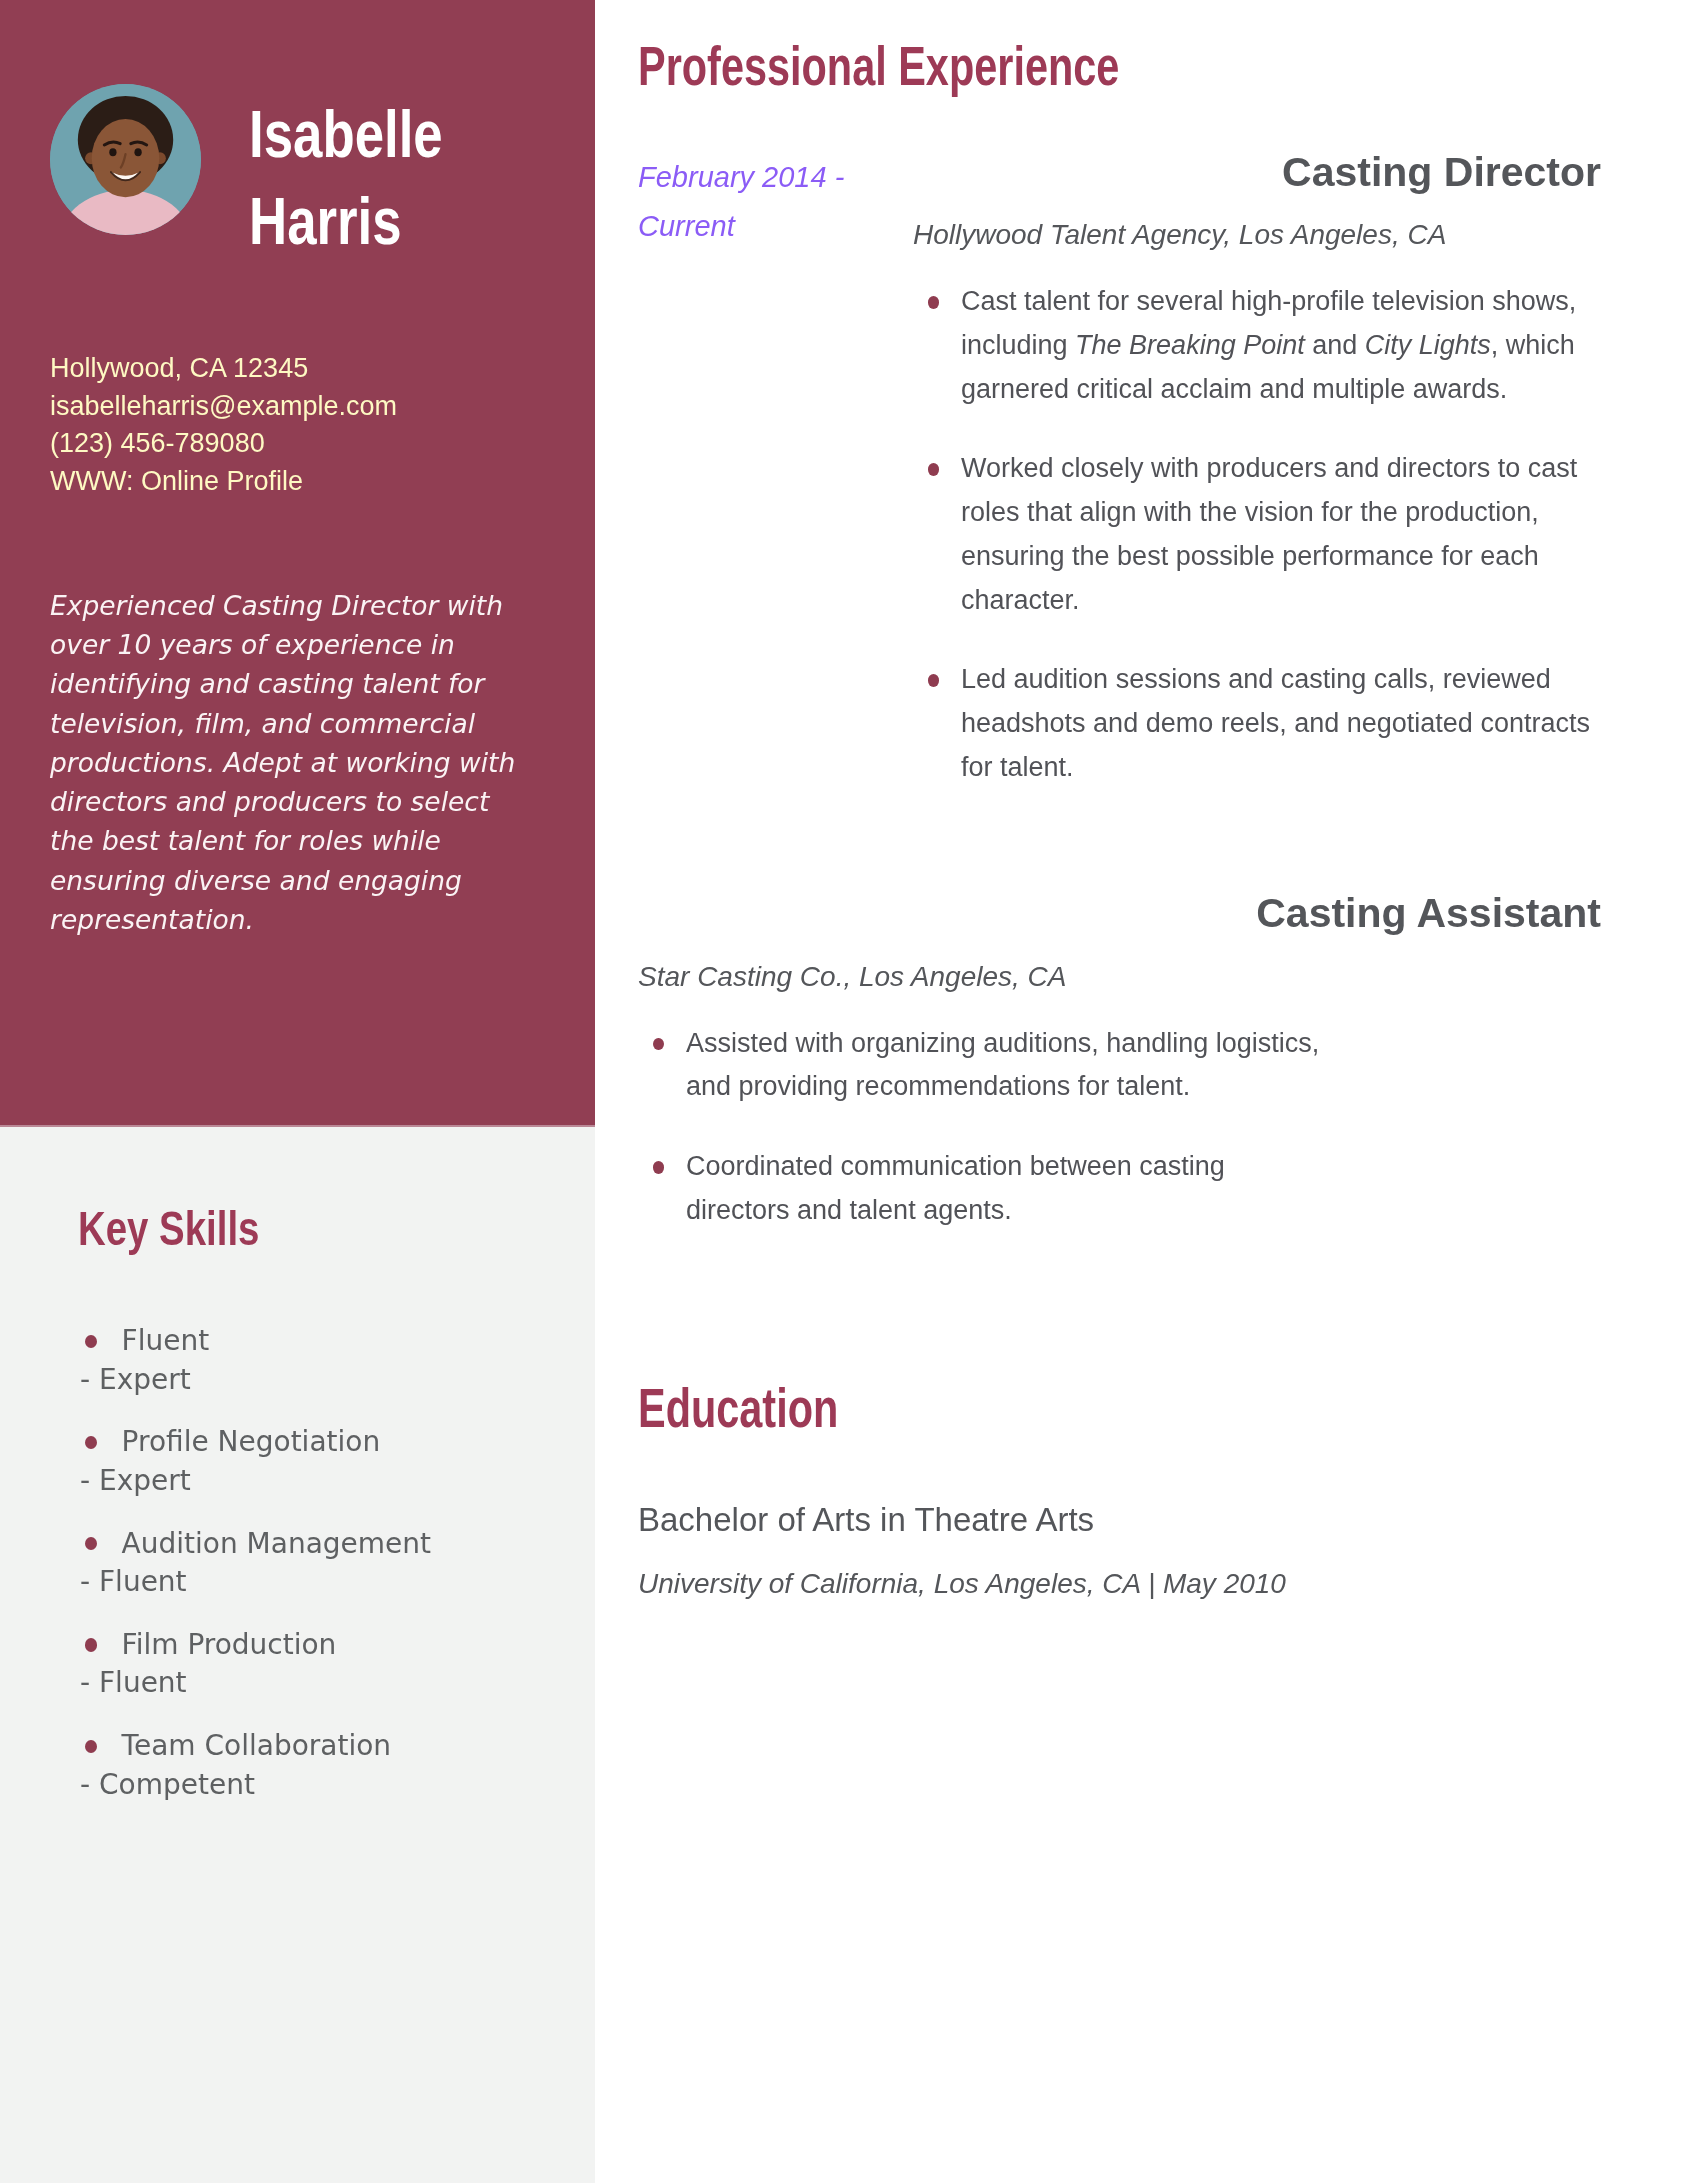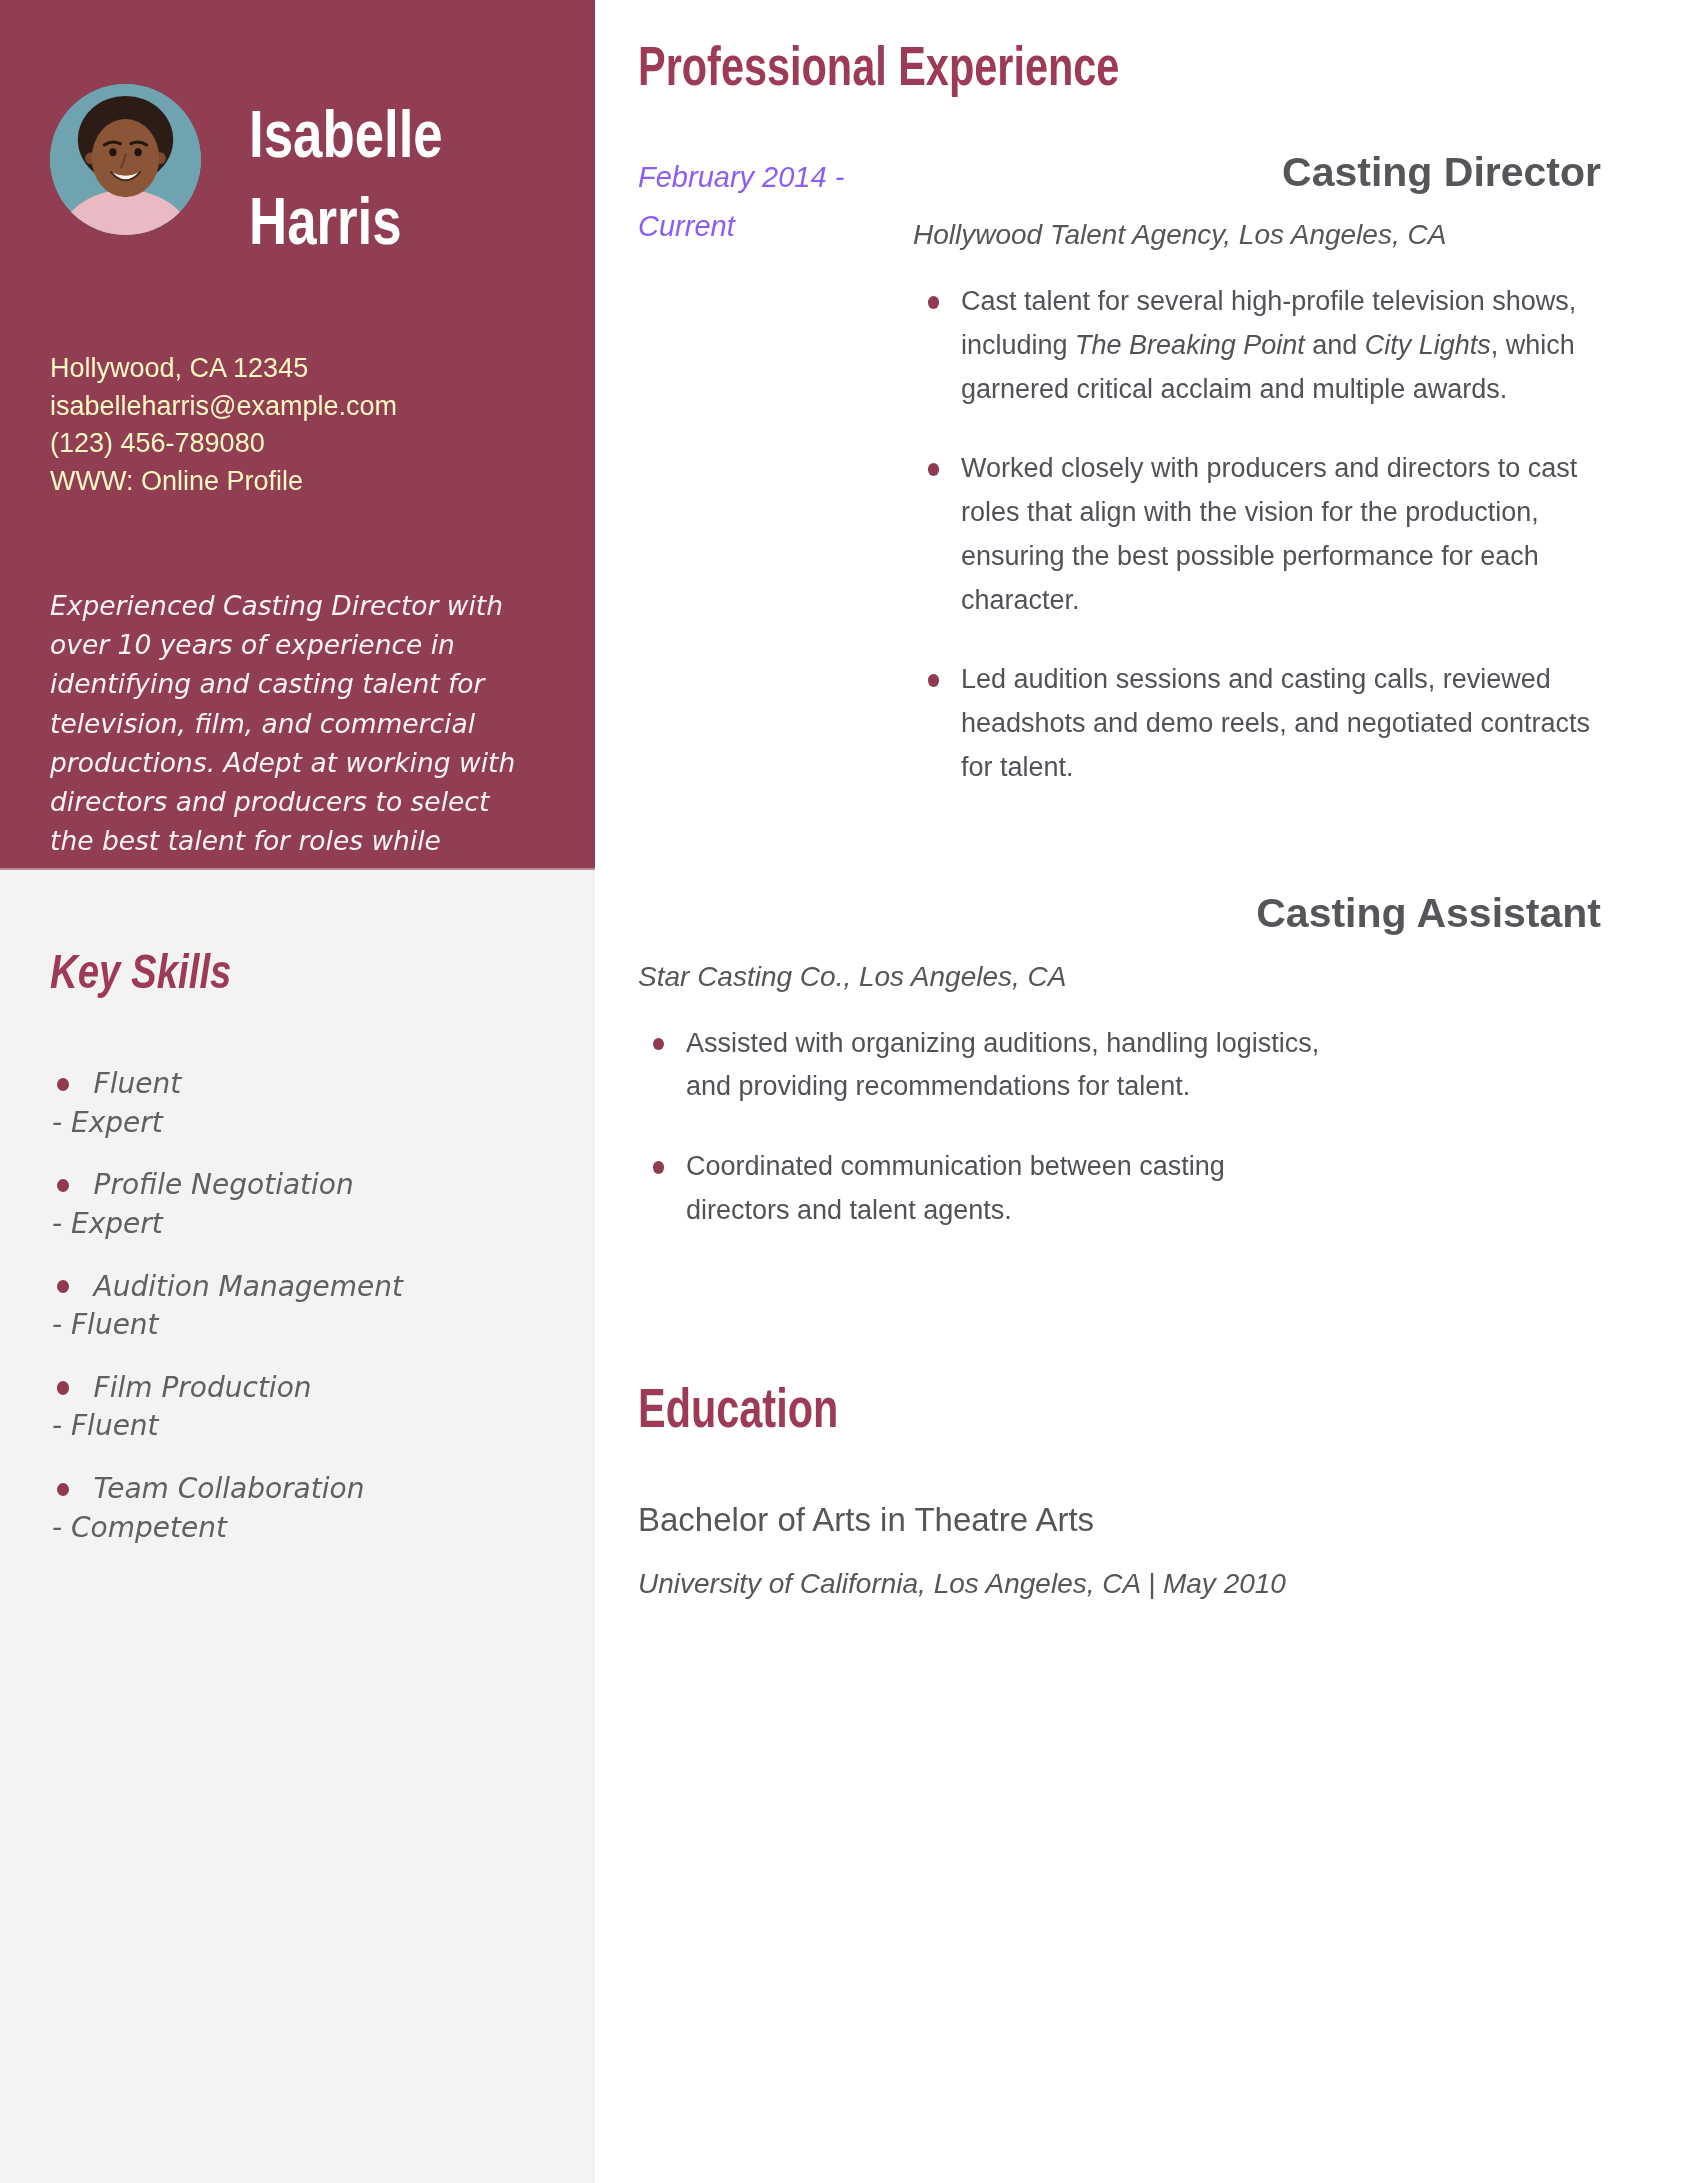--- a/index.html
+++ b/index.html
@@ -13,21 +13,21 @@
   .page { position: absolute; inset: 0; }
 
   
   .sidebar {
     position: absolute; left: 0; top: 0;
     width: 595px; height: 2183px;
     background: #F2F3F2;
   }
   .sidebar-top {
     background: #913E53;
-    height: 870px;
+    height: 1127px;
     border-bottom: 2.6px solid #BA8896;
     box-sizing: border-box;
     padding: 84px 50px 0 50px;
     overflow: hidden;
   }
   .profile-row { display: flex; align-items: flex-start; }
   .avatar {
     width: 151px; height: 151px; border-radius: 50%;
     overflow: hidden; flex: none; background: #6FA3AF;
   }
@@ -45,21 +45,21 @@
     font-family: Liberation Sans, sans-serif;
     font-size: 27px; line-height: 1.4;
   }
   .summary {
     margin: 85px 0 0 0;
     width: 486px;
     color: #FAF3F4;
     font-family: "DejaVu Sans", sans-serif;
     font-size: 26.5px; line-height: 1.48; font-style: italic;
   }
-  .sidebar-bottom { padding: 74px 50px 0 50px; font-style: italic; }
+  .sidebar-bottom { padding: 74px 50px 0 78px; }
   .heading {
     color: #9D3A56; font-weight: bold; margin: 0;
     white-space: nowrap;
   }
   .h-skills {
     font-size: 48px;
     transform: scaleX(0.80); transform-origin: left top;
   }
   .skills { list-style: none; margin: 66px 0 0 0; padding: 0; }
   .skill {

